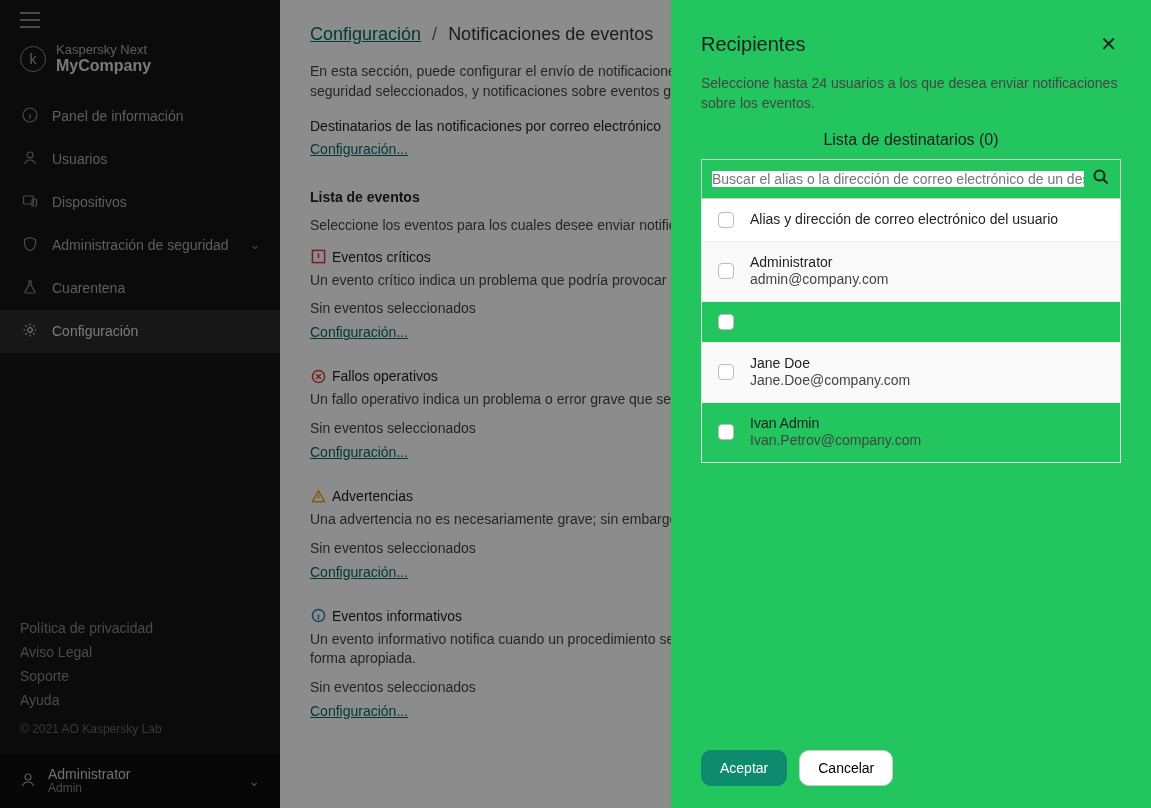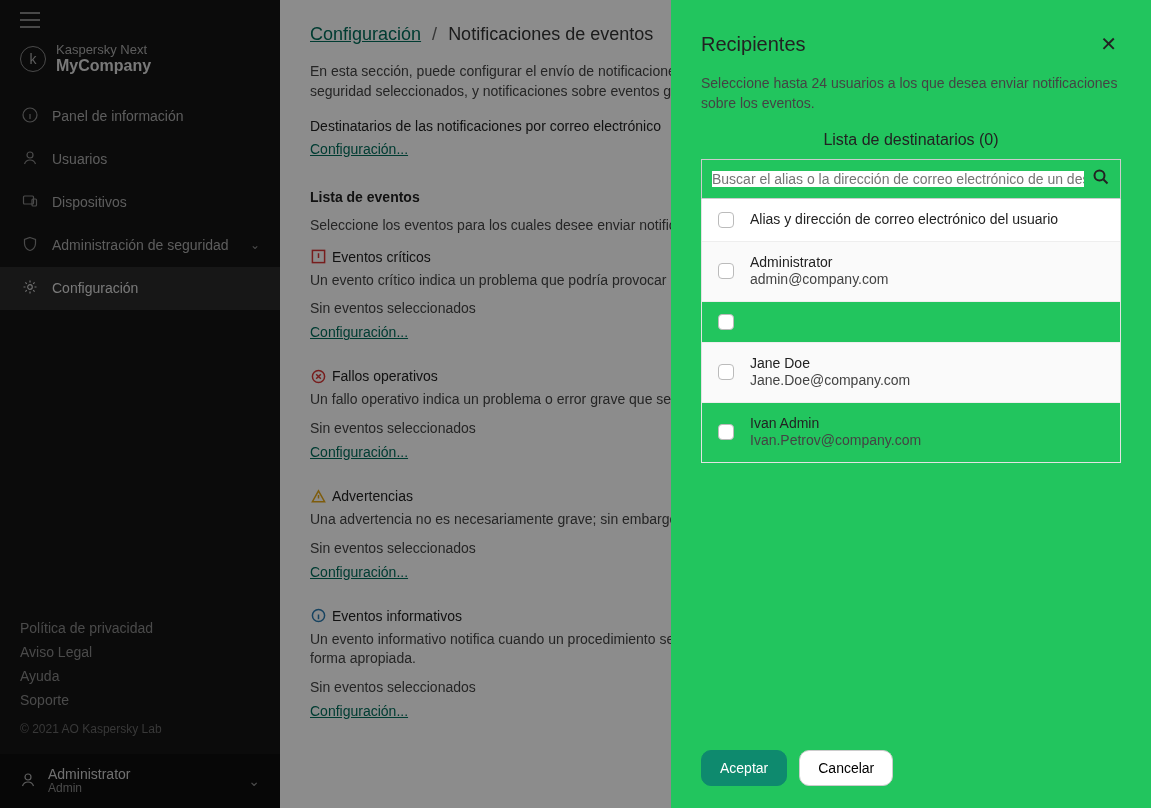--- a/index.html
+++ b/index.html
@@ -125,35 +125,43 @@
       </div>
       <div class="sb-item">
         <span class="ico">
           <svg width="16" height="16" viewBox="0 0 16 16" fill="none" stroke="#888" stroke-width="1.2">
               <path d="M8 1.5l5.5 2v4c0 4-3 6.5-5.5 7-2.5-.5-5.5-3-5.5-7v-4z"></path>
             </svg>
         </span>
         <span>Administración de seguridad</span>
         <span class="chev">⌄</span>
       </div>
+      <div class="sb-item">
+        <span class="ico">
+          <svg width="16" height="16" viewBox="0 0 16 16" fill="none" stroke="#888" stroke-width="1.2">
+              <path d="M6 2h4M7 2v4l-4 7a1 1 0 001 1h8a1 1 0 001-1l-4-7V2"></path>
+            </svg>
+        </span>
+        <span>Cuarentena</span>
+      </div>
       <div class="sb-item active">
         <span class="ico">
           <svg width="16" height="16" viewBox="0 0 16 16" fill="none" stroke="#ccc" stroke-width="1.2">
               <circle cx="8" cy="8" r="2.3"></circle>
               <path d="M8 1.5v2M8 12.5v2M14.5 8h-2M3.5 8h-2M12.6 3.4l-1.4 1.4M4.8 11.2l-1.4 1.4M12.6 12.6l-1.4-1.4M4.8 4.8L3.4 3.4"></path>
             </svg>
         </span>
         <span>Configuración</span>
       </div>
     </nav>
     <div class="sb-bottom">
       <a>Política de privacidad</a>
       <a>Aviso Legal</a>
+      <a>Soporte</a>
       <a>Ayuda</a>
-      <a>Soporte</a>
       <div class="sb-copy">© 2021 AO Kaspersky Lab</div>
     </div>
     <div class="sb-user">
       <span class="ico">
         <svg width="16" height="16" viewBox="0 0 16 16" fill="none" stroke="#aaa" stroke-width="1.2">
             <circle cx="8" cy="5" r="3"></circle>
             <path d="M2.5 14c1-3 4-4 5.5-4s4.5 1 5.5 4"></path>
           </svg>
       </span>
       <div class="ut">

